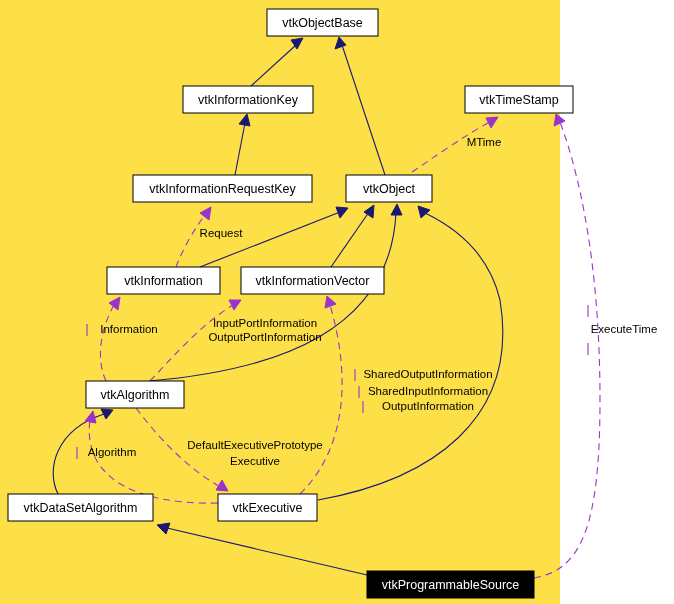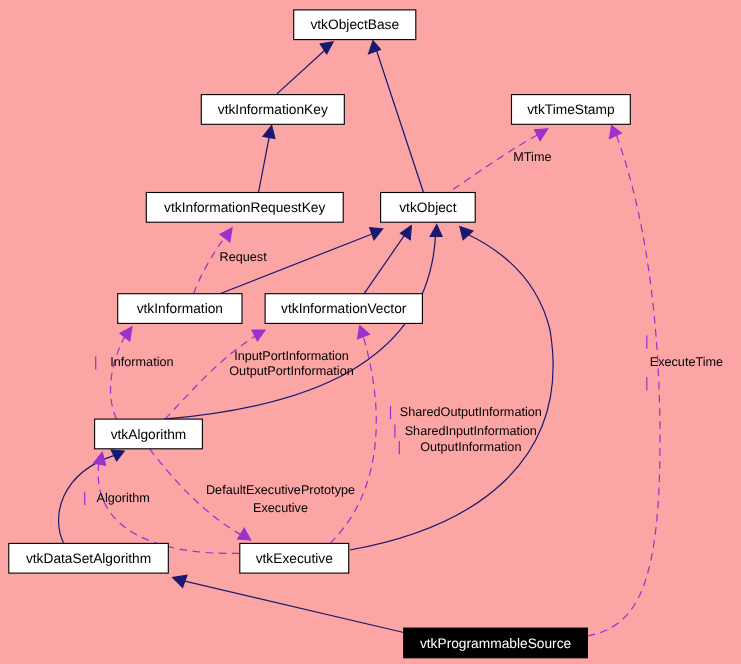--- a/index.html
+++ b/index.html
@@ -8,23 +8,23 @@
     background: #ffffff;
   }
   body {
     width: 674px;
     height: 604px;
     font-family: "Liberation Sans", sans-serif;
     overflow: hidden;
   }
   #diagram-root {
     position: relative;
-    width: 674px;
+    width: 560px;
     height: 604px;
-    background: #fca5a5;
+    background: #fde047;
   }
   svg#diagram-svg {
     position: absolute;
     top: 0;
     left: 0;
     width: 674px;
     height: 604px;
     display: block;
   }
   .node-box {

